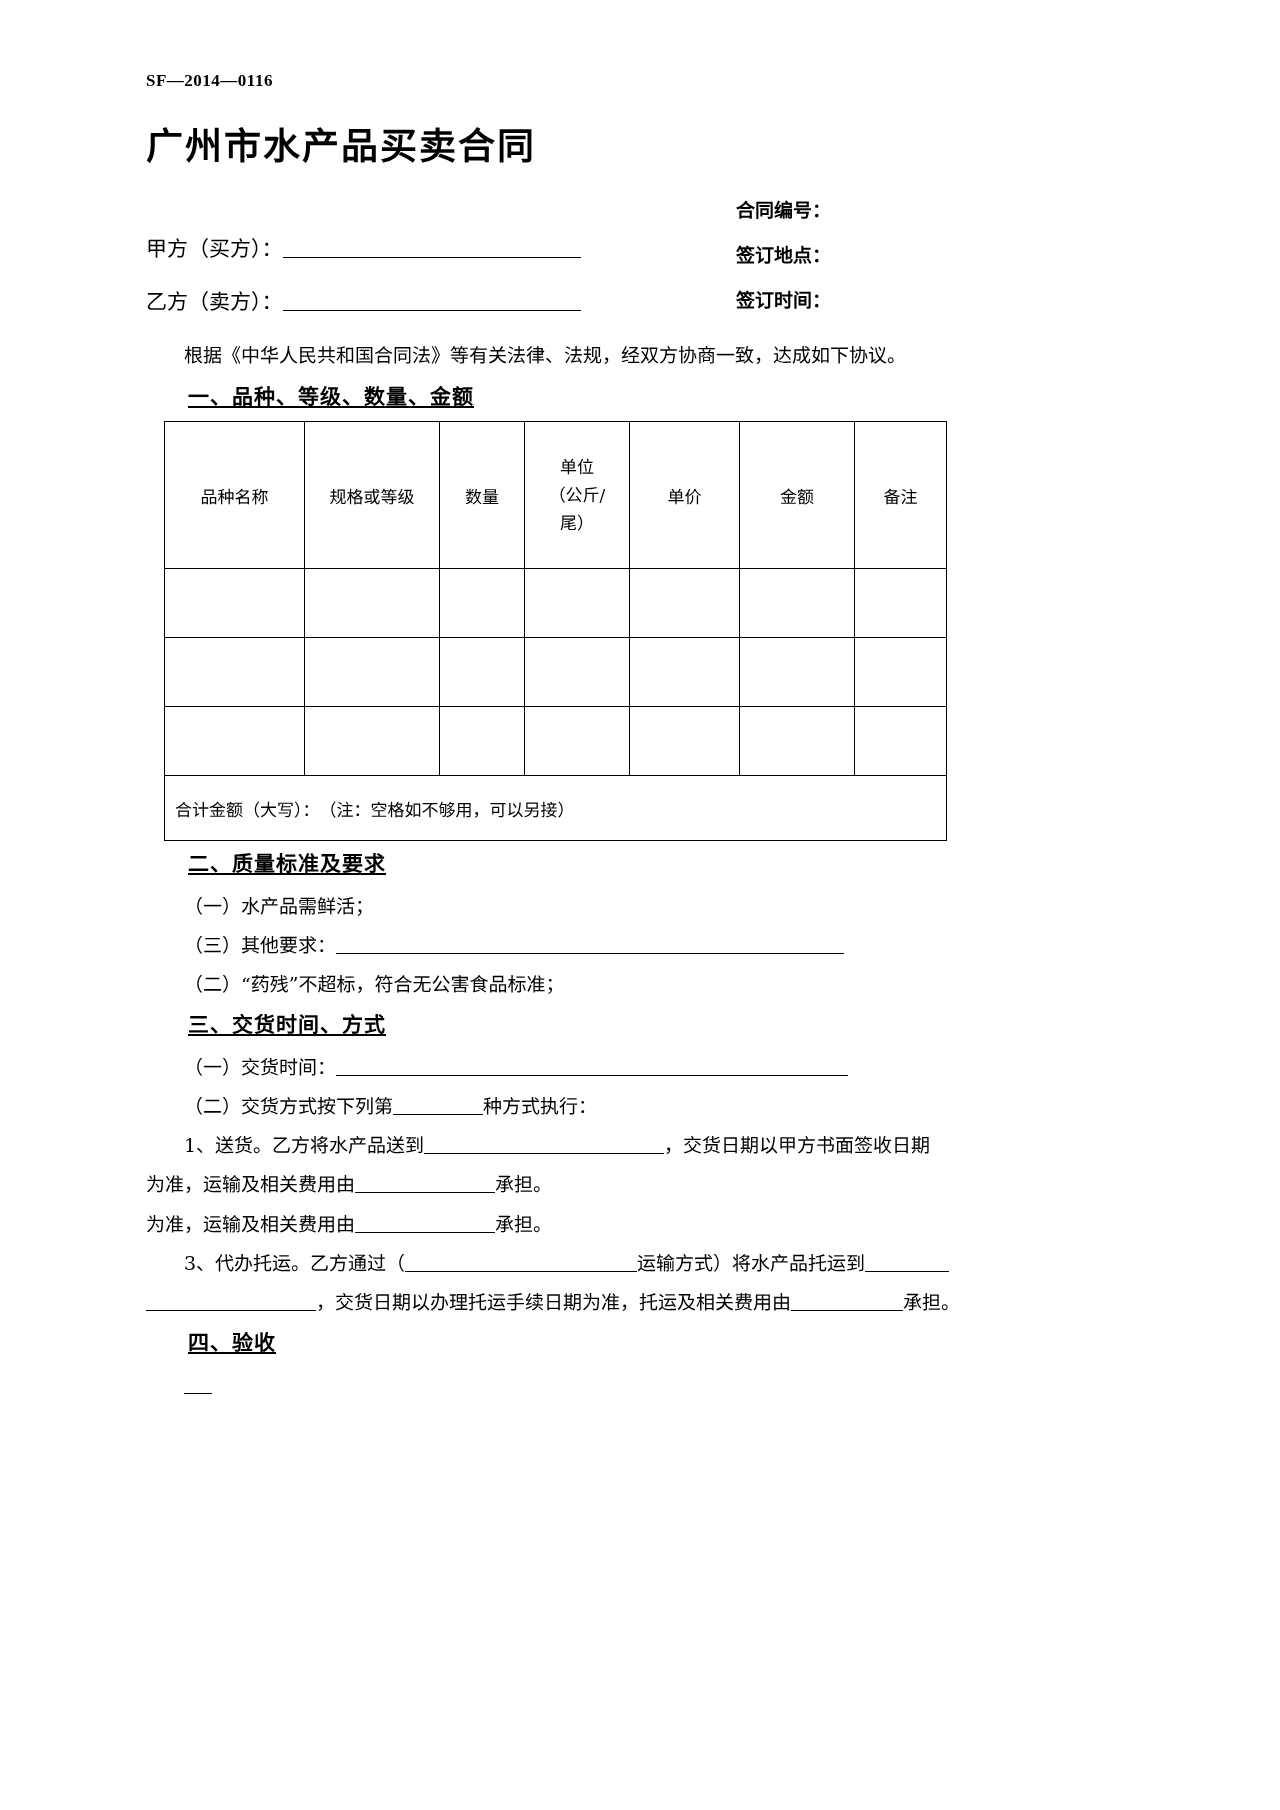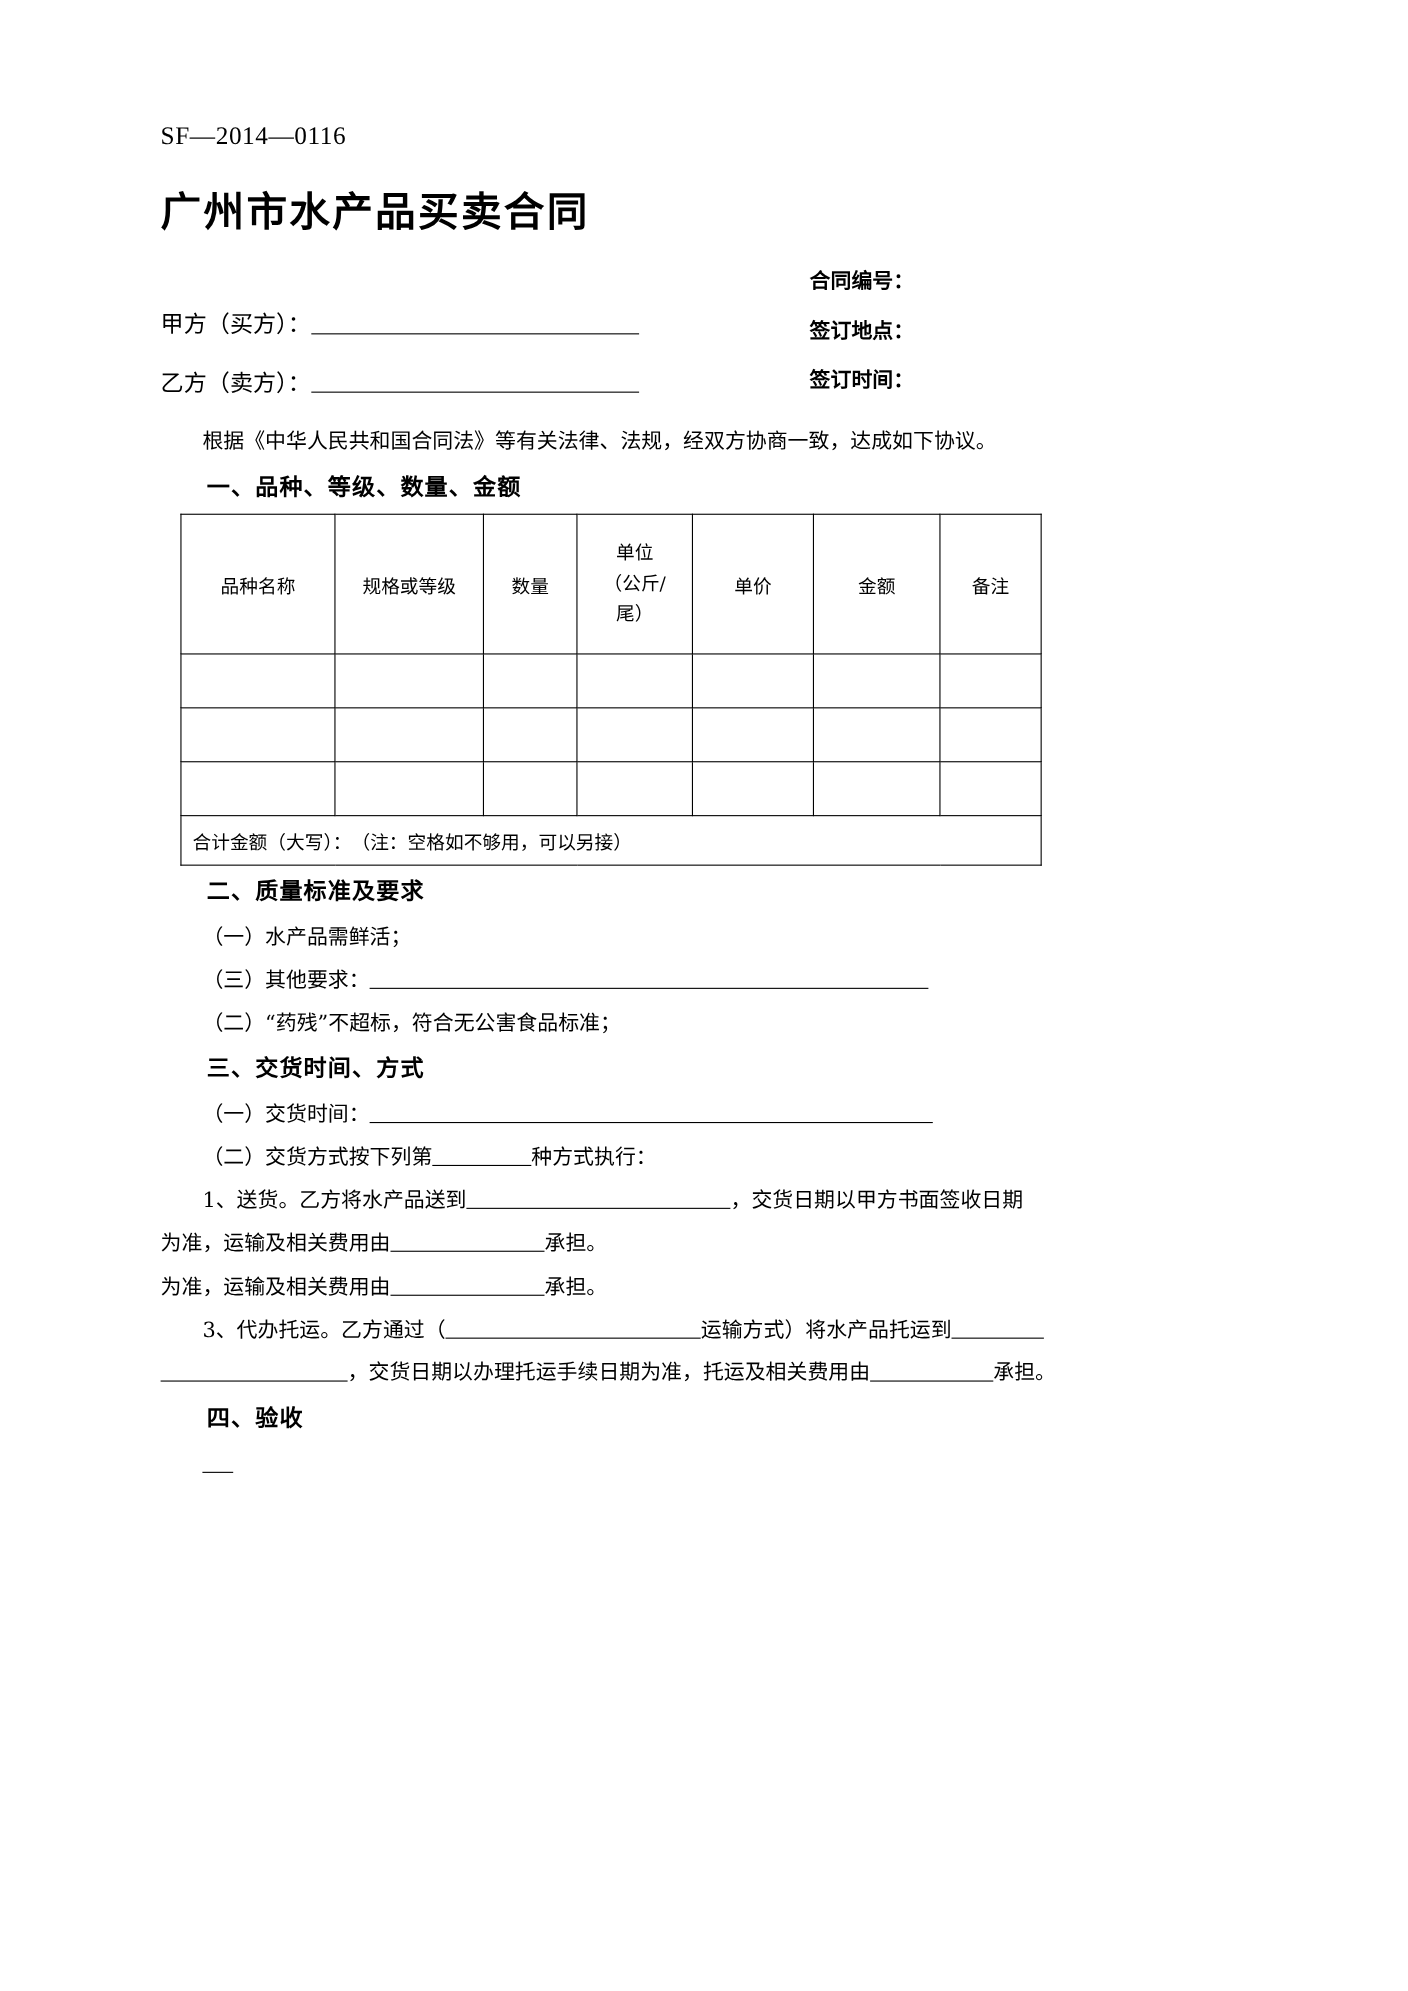--- a/index.html
+++ b/index.html
@@ -25,24 +25,24 @@
   .content {
     position: absolute;
     left: 146px;
     top: 0;
     width: 860px;
   }
 
   
   .doc-code {
     font-family: "Liberation Serif", "DejaVu Serif", serif;
-    font-weight: normal;
-    font-size: 23px;
+    font-weight: bold;
+    font-size: 17px;
     letter-spacing: 0.5px;
-    margin-top: 112px;
+    margin-top: 72px;
     line-height: 1;
   }
 
   
   .doc-title {
     text-align: left;
     font-family: "DejaVu Sans", "Liberation Sans", sans-serif;
     font-weight: bold;
     font-size: 37px;
     letter-spacing: 2px;
@@ -96,36 +96,37 @@
   }
 
   h2.section {
     font-family: "DejaVu Sans", "Liberation Sans", sans-serif;
     font-weight: bold;
     font-size: 21px;
     line-height: 1.7;
     margin: 6px 0 6px 0;
     text-indent: 2em;
     letter-spacing: 1px;
+    text-decoration: underline;
   }
 
   
   table.goods {
     border-collapse: collapse;
     width: 782px;
     margin: 4px 0 4px 18px;
     table-layout: fixed;
   }
   table.goods td {
     border: 1.3px solid #000;
     text-align: center;
     vertical-align: middle;
     font-size: 17px;
     height: 40px;
-    padding: 4px 3px;
+    padding: 14px 3px;
   }
   table.goods td.hdr { height: 118px; }
   table.goods td.unit-cell { line-height: 1.65; font-size: 17px; }
   table.goods td.total {
     text-align: left;
     padding-left: 10px;
     height: 36px;
     position: relative;
   }
   .total-inner {

